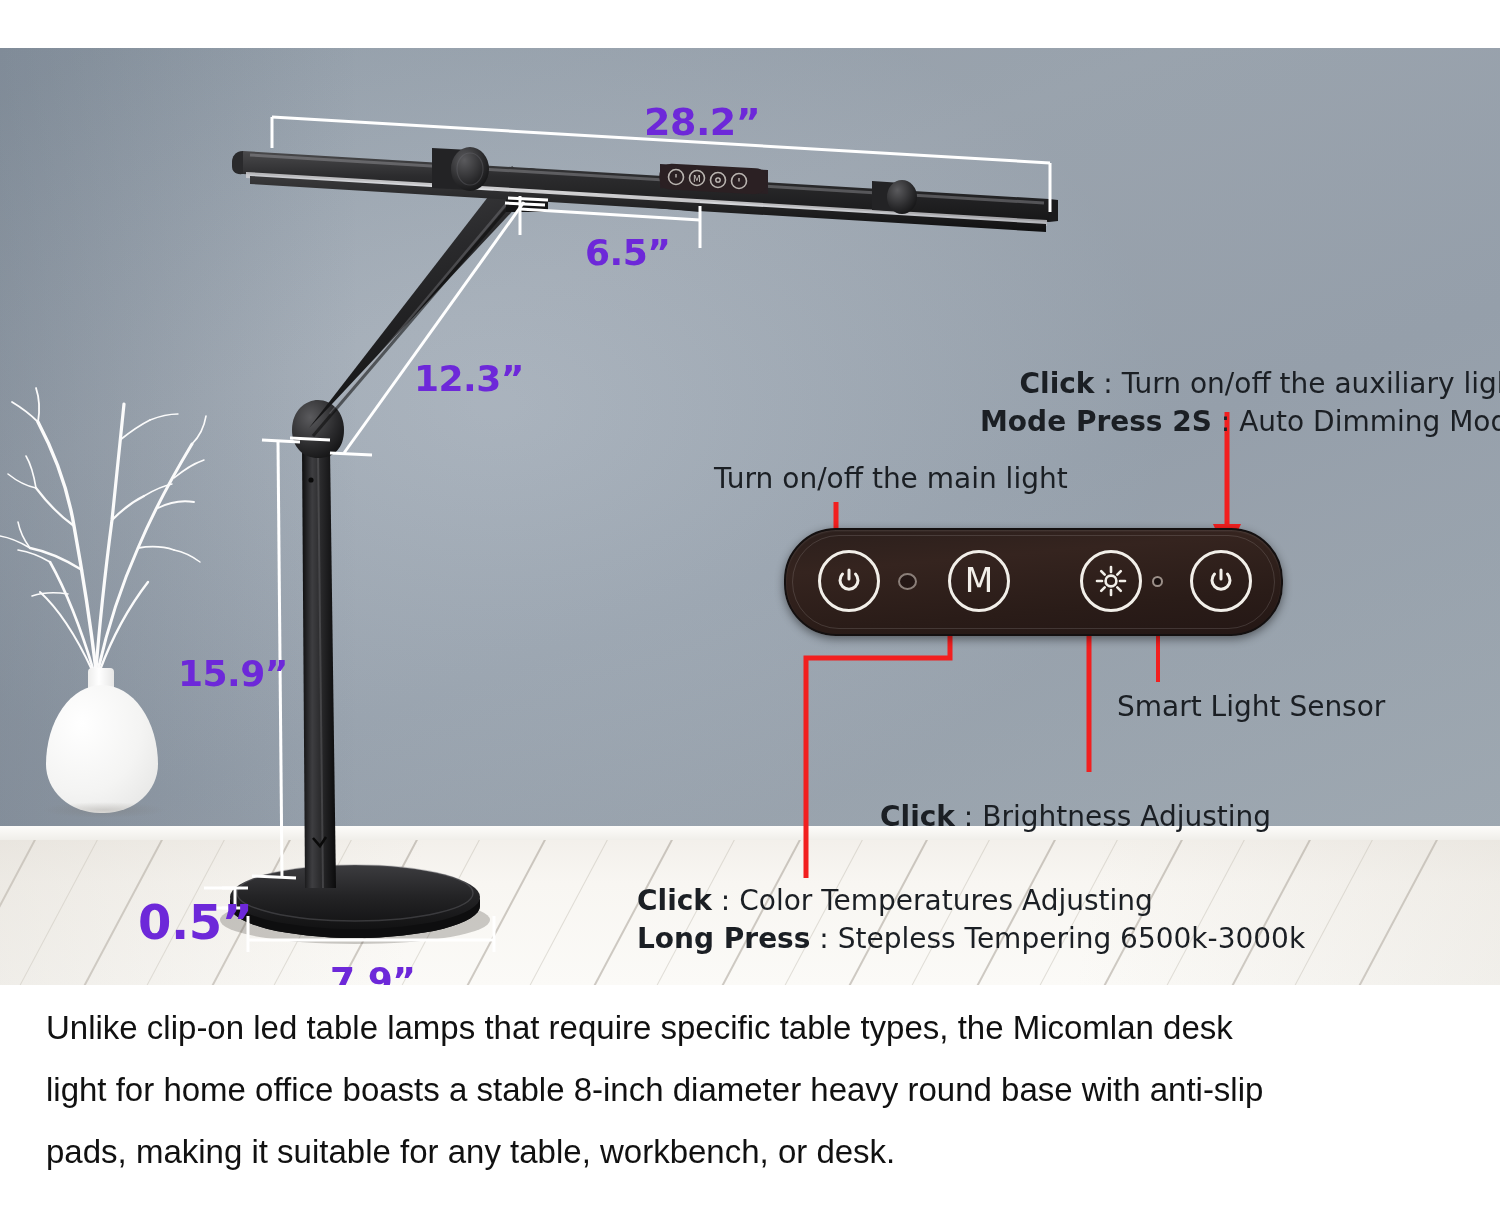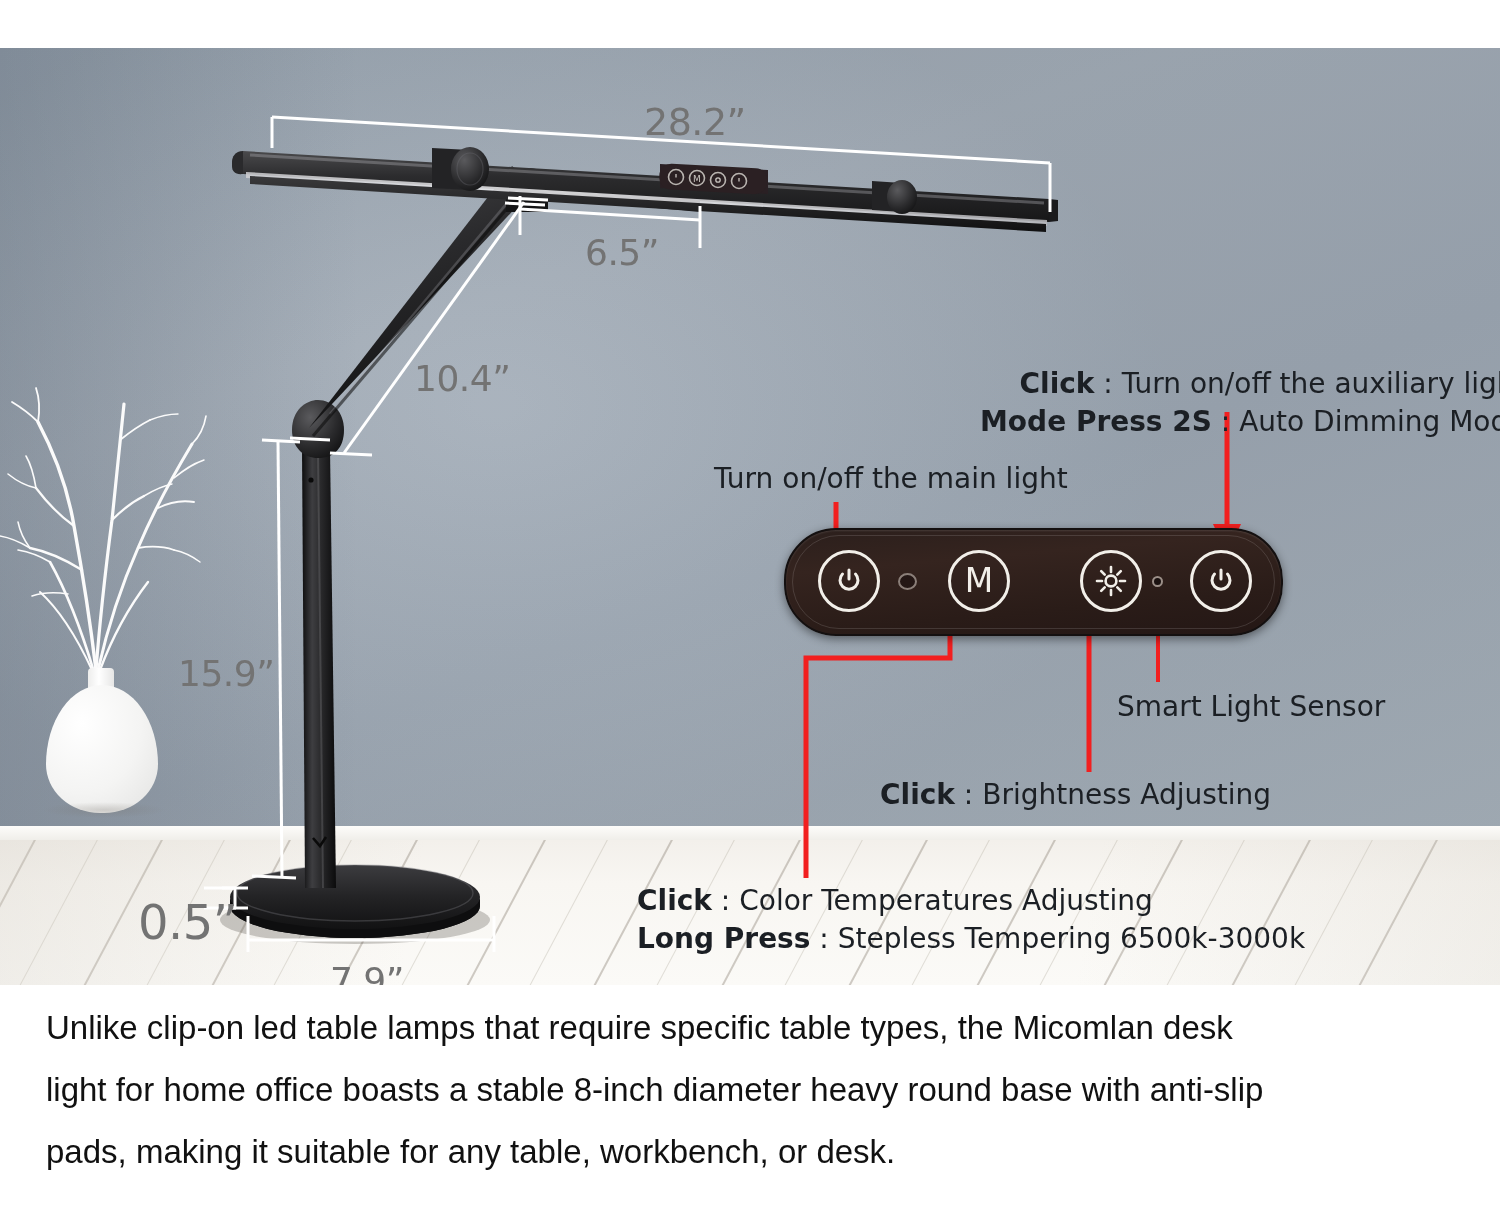--- a/index.html
+++ b/index.html
@@ -35,21 +35,21 @@
   #vaseNeck{position:absolute;left:80px;top:288px;width:26px;height:32px;
       background:linear-gradient(90deg,#ededec,#ffffff 42%,#e6e6e5);border-radius:4px;}
   #vaseShadow{position:absolute;left:34px;top:422px;width:124px;height:16px;
       background:radial-gradient(ellipse at 50% 50%,rgba(120,115,108,.28),rgba(120,115,108,0) 70%);}
   #branches{position:absolute;left:-30px;top:-10px;width:270px;height:330px;}
 
   
   #lamp{position:absolute;left:0;top:0;width:1500px;height:985px;}
 
   
-  .dim{position:absolute;color:#737373;font-weight:400;letter-spacing:-.5px;
+  .dim{position:absolute;color:#6d28d9;font-weight:700;letter-spacing:-.5px;
        font-family:"DejaVu Sans",sans-serif;white-space:nowrap;}
   #dim282{left:644px;top:100px;font-size:38px;}
   #dim65 {left:585px;top:232px;font-size:36px;}
   #dim123{left:414px;top:358px;font-size:36px;}
   #dim159{left:178px;top:653px;font-size:36px;}
   #dim05 {left:138px;top:894px;font-size:48px;}
   #dim79 {left:330px;top:960px;font-size:36px;}
 
   
   #panel{position:absolute;left:784px;top:528px;width:495px;height:104px;
@@ -74,21 +74,21 @@
   #ledSmall{position:absolute;left:366px;top:46px;width:11px;height:11px;border-radius:50%;
      background:#1a1110;border:2px solid #9b8f88;box-sizing:border-box;}
 
   
   .ann{position:absolute;color:#1b1f24;font-family:"DejaVu Sans",sans-serif;white-space:nowrap;}
   .ann b{font-weight:700;}
   #annAux   {left:980px;top:365px;font-size:28px;line-height:38px;text-align:right;}
   #annAux div{text-align:right;}
   #annMain  {left:714px;top:462px;font-size:28px;}
   #annSensor{left:1117px;top:690px;font-size:28px;}
-  #annBright{left:880px;top:776px;font-size:28px;line-height:38px;}
+  #annBright{left:880px;top:798px;font-size:28px;line-height:38px;}
   #annColor {left:637px;top:882px;font-size:28px;line-height:38px;}
 
   
   #leaders{position:absolute;left:0;top:0;width:1500px;height:985px;}
 
   
   #caption{position:absolute;left:0;top:997px;width:1336px;height:214px;background:#fff;}
   #caption p{margin:0;padding:0 46px;color:#111;font-size:33px;line-height:62px;
      font-family:"Liberation Sans",sans-serif;font-weight:400;}
 </style>
@@ -294,21 +294,21 @@
       <path d="M204 908 L236 908"></path>
 
       <path d="M248 940 L494 940"></path>
       <path d="M248 916 L248 952"></path>
       <path d="M494 916 L494 952"></path>
     </g>
   </svg>
 
   <div class="dim" id="dim282">28.2”</div>
   <div class="dim" id="dim65">6.5”</div>
-  <div class="dim" id="dim123">10.4”</div>
+  <div class="dim" id="dim123">12.3”</div>
   <div class="dim" id="dim159">15.9”</div>
   <div class="dim" id="dim05">0.5”</div>
   <div class="dim" id="dim79">7.9”</div>
 
   <svg id="leaders" viewBox="0 0 1500 985">
     <g stroke="#f21f1f" stroke-width="5" fill="#f21f1f">
 
       <path d="M836 502 L836 577" fill="none"></path>
       <path d="M822 563 L850 563 L836 593 Z" stroke="none"></path>
 

